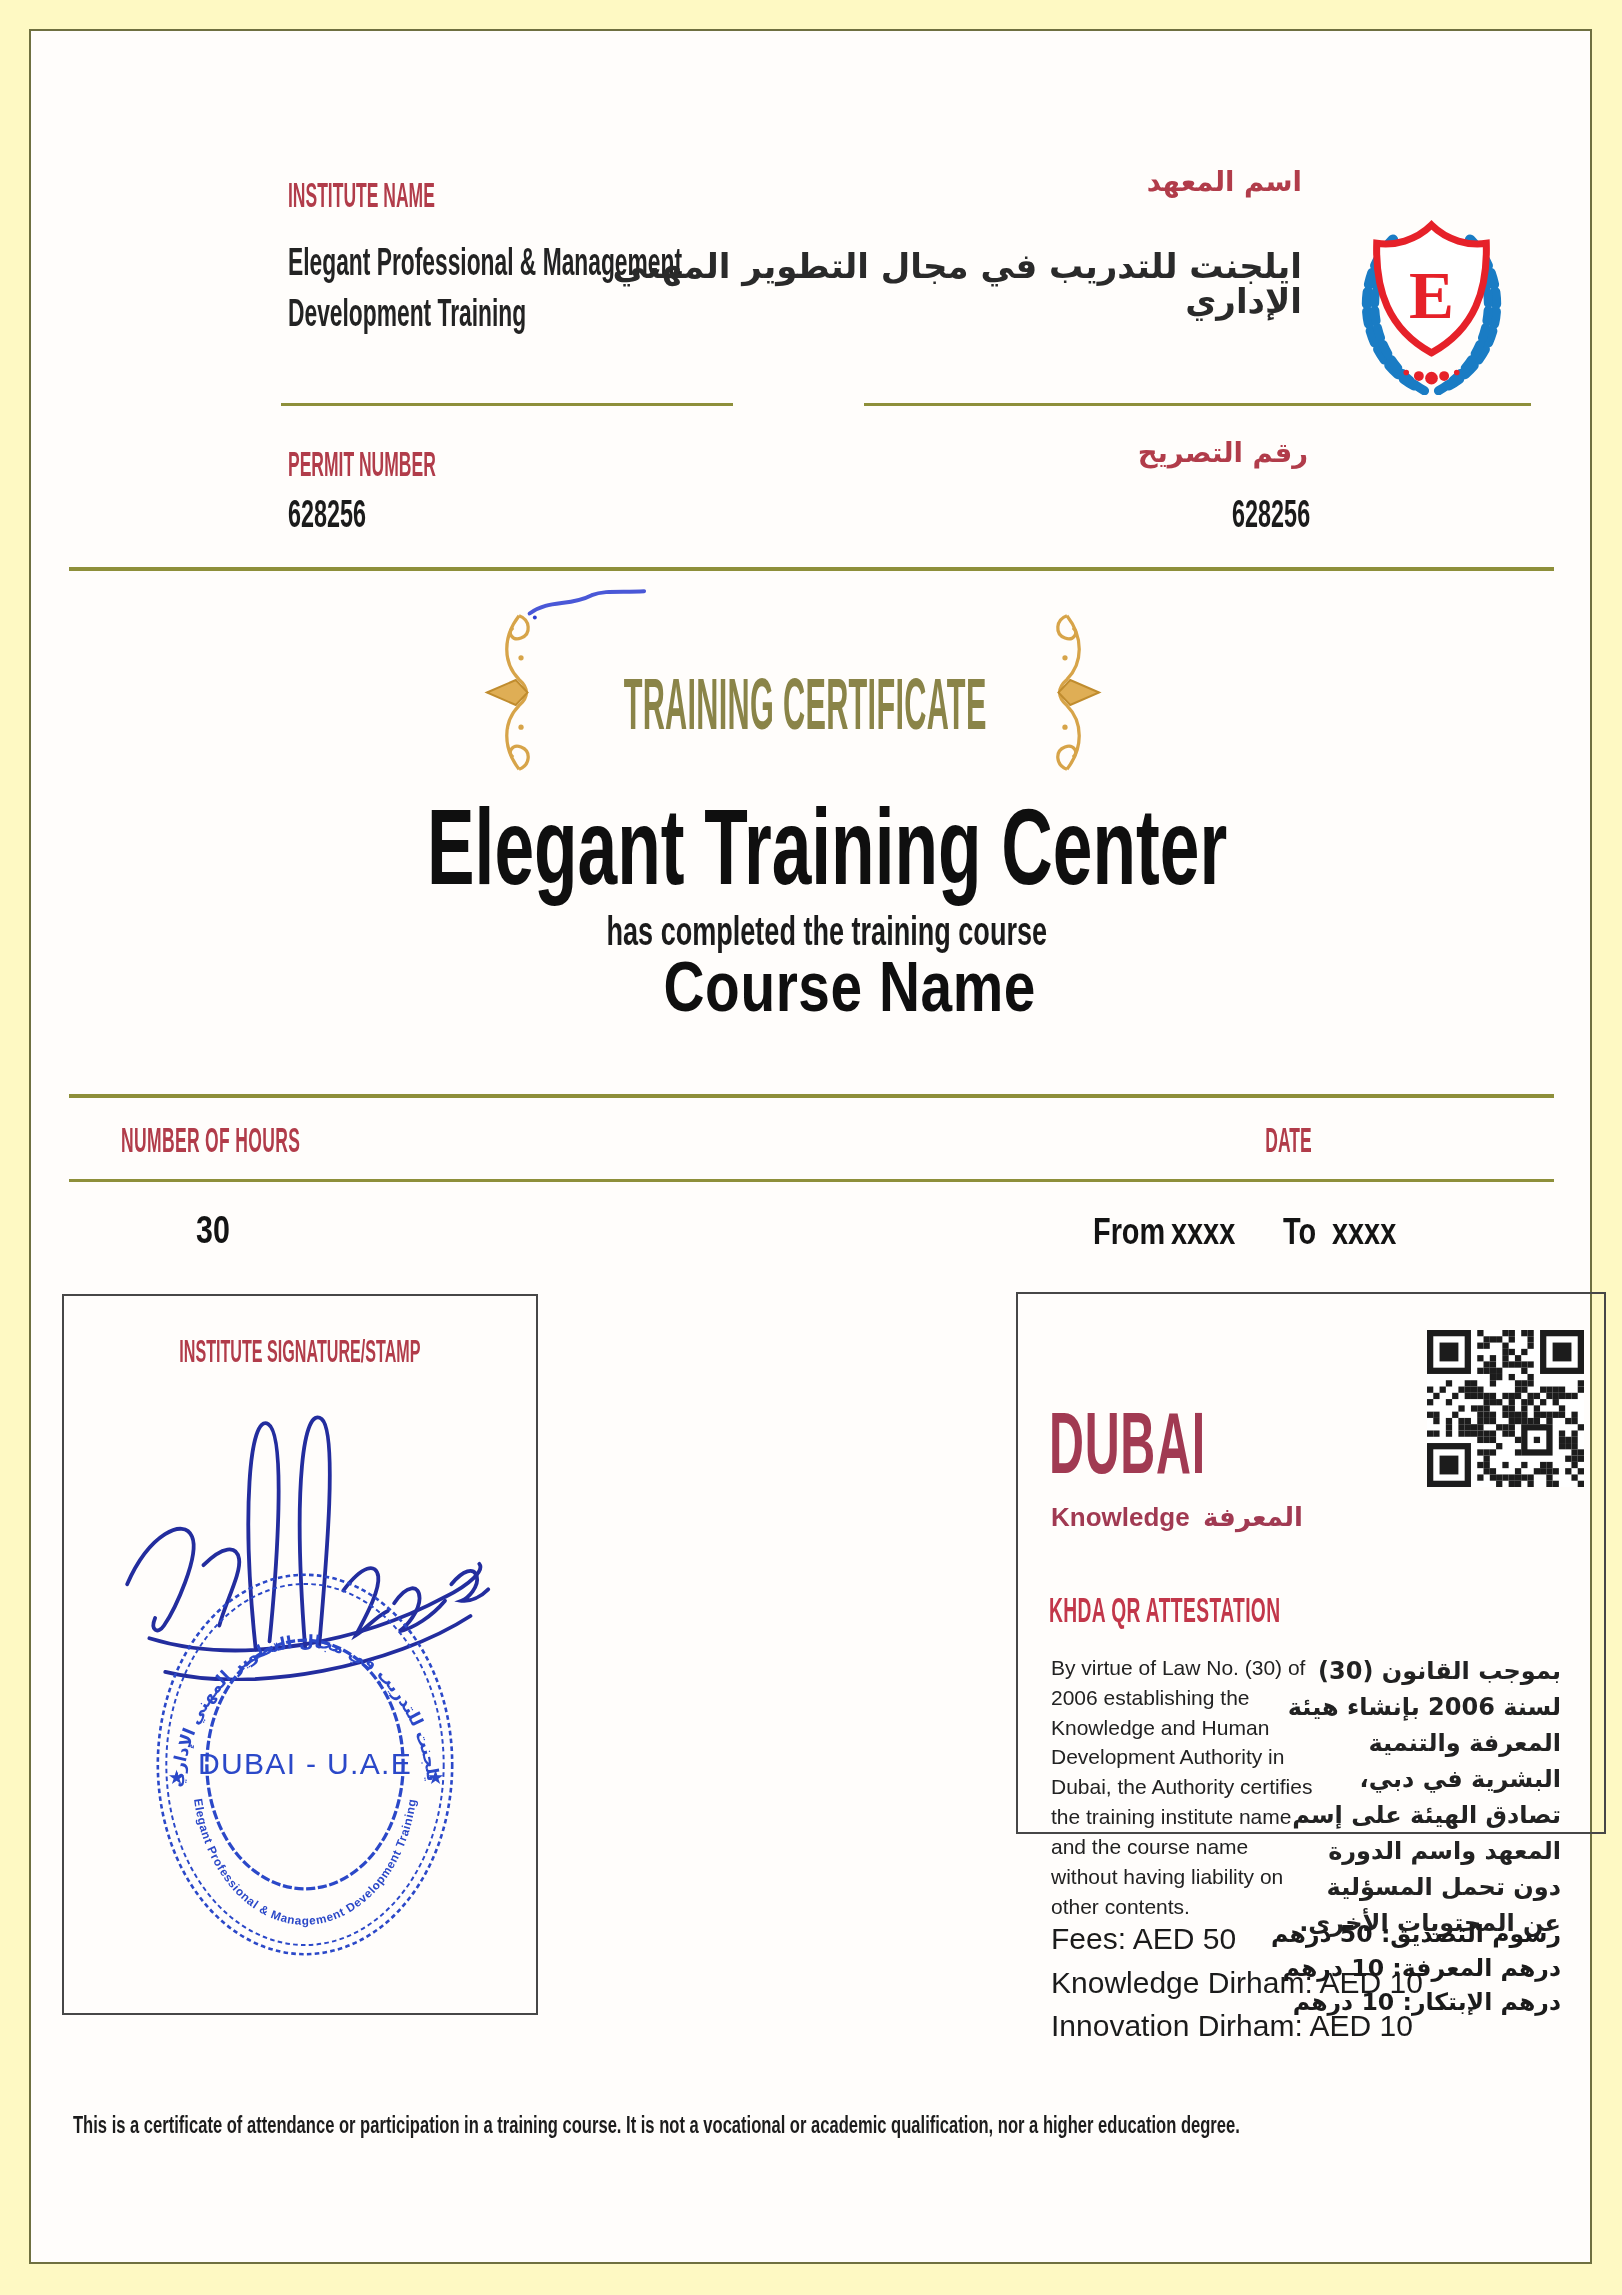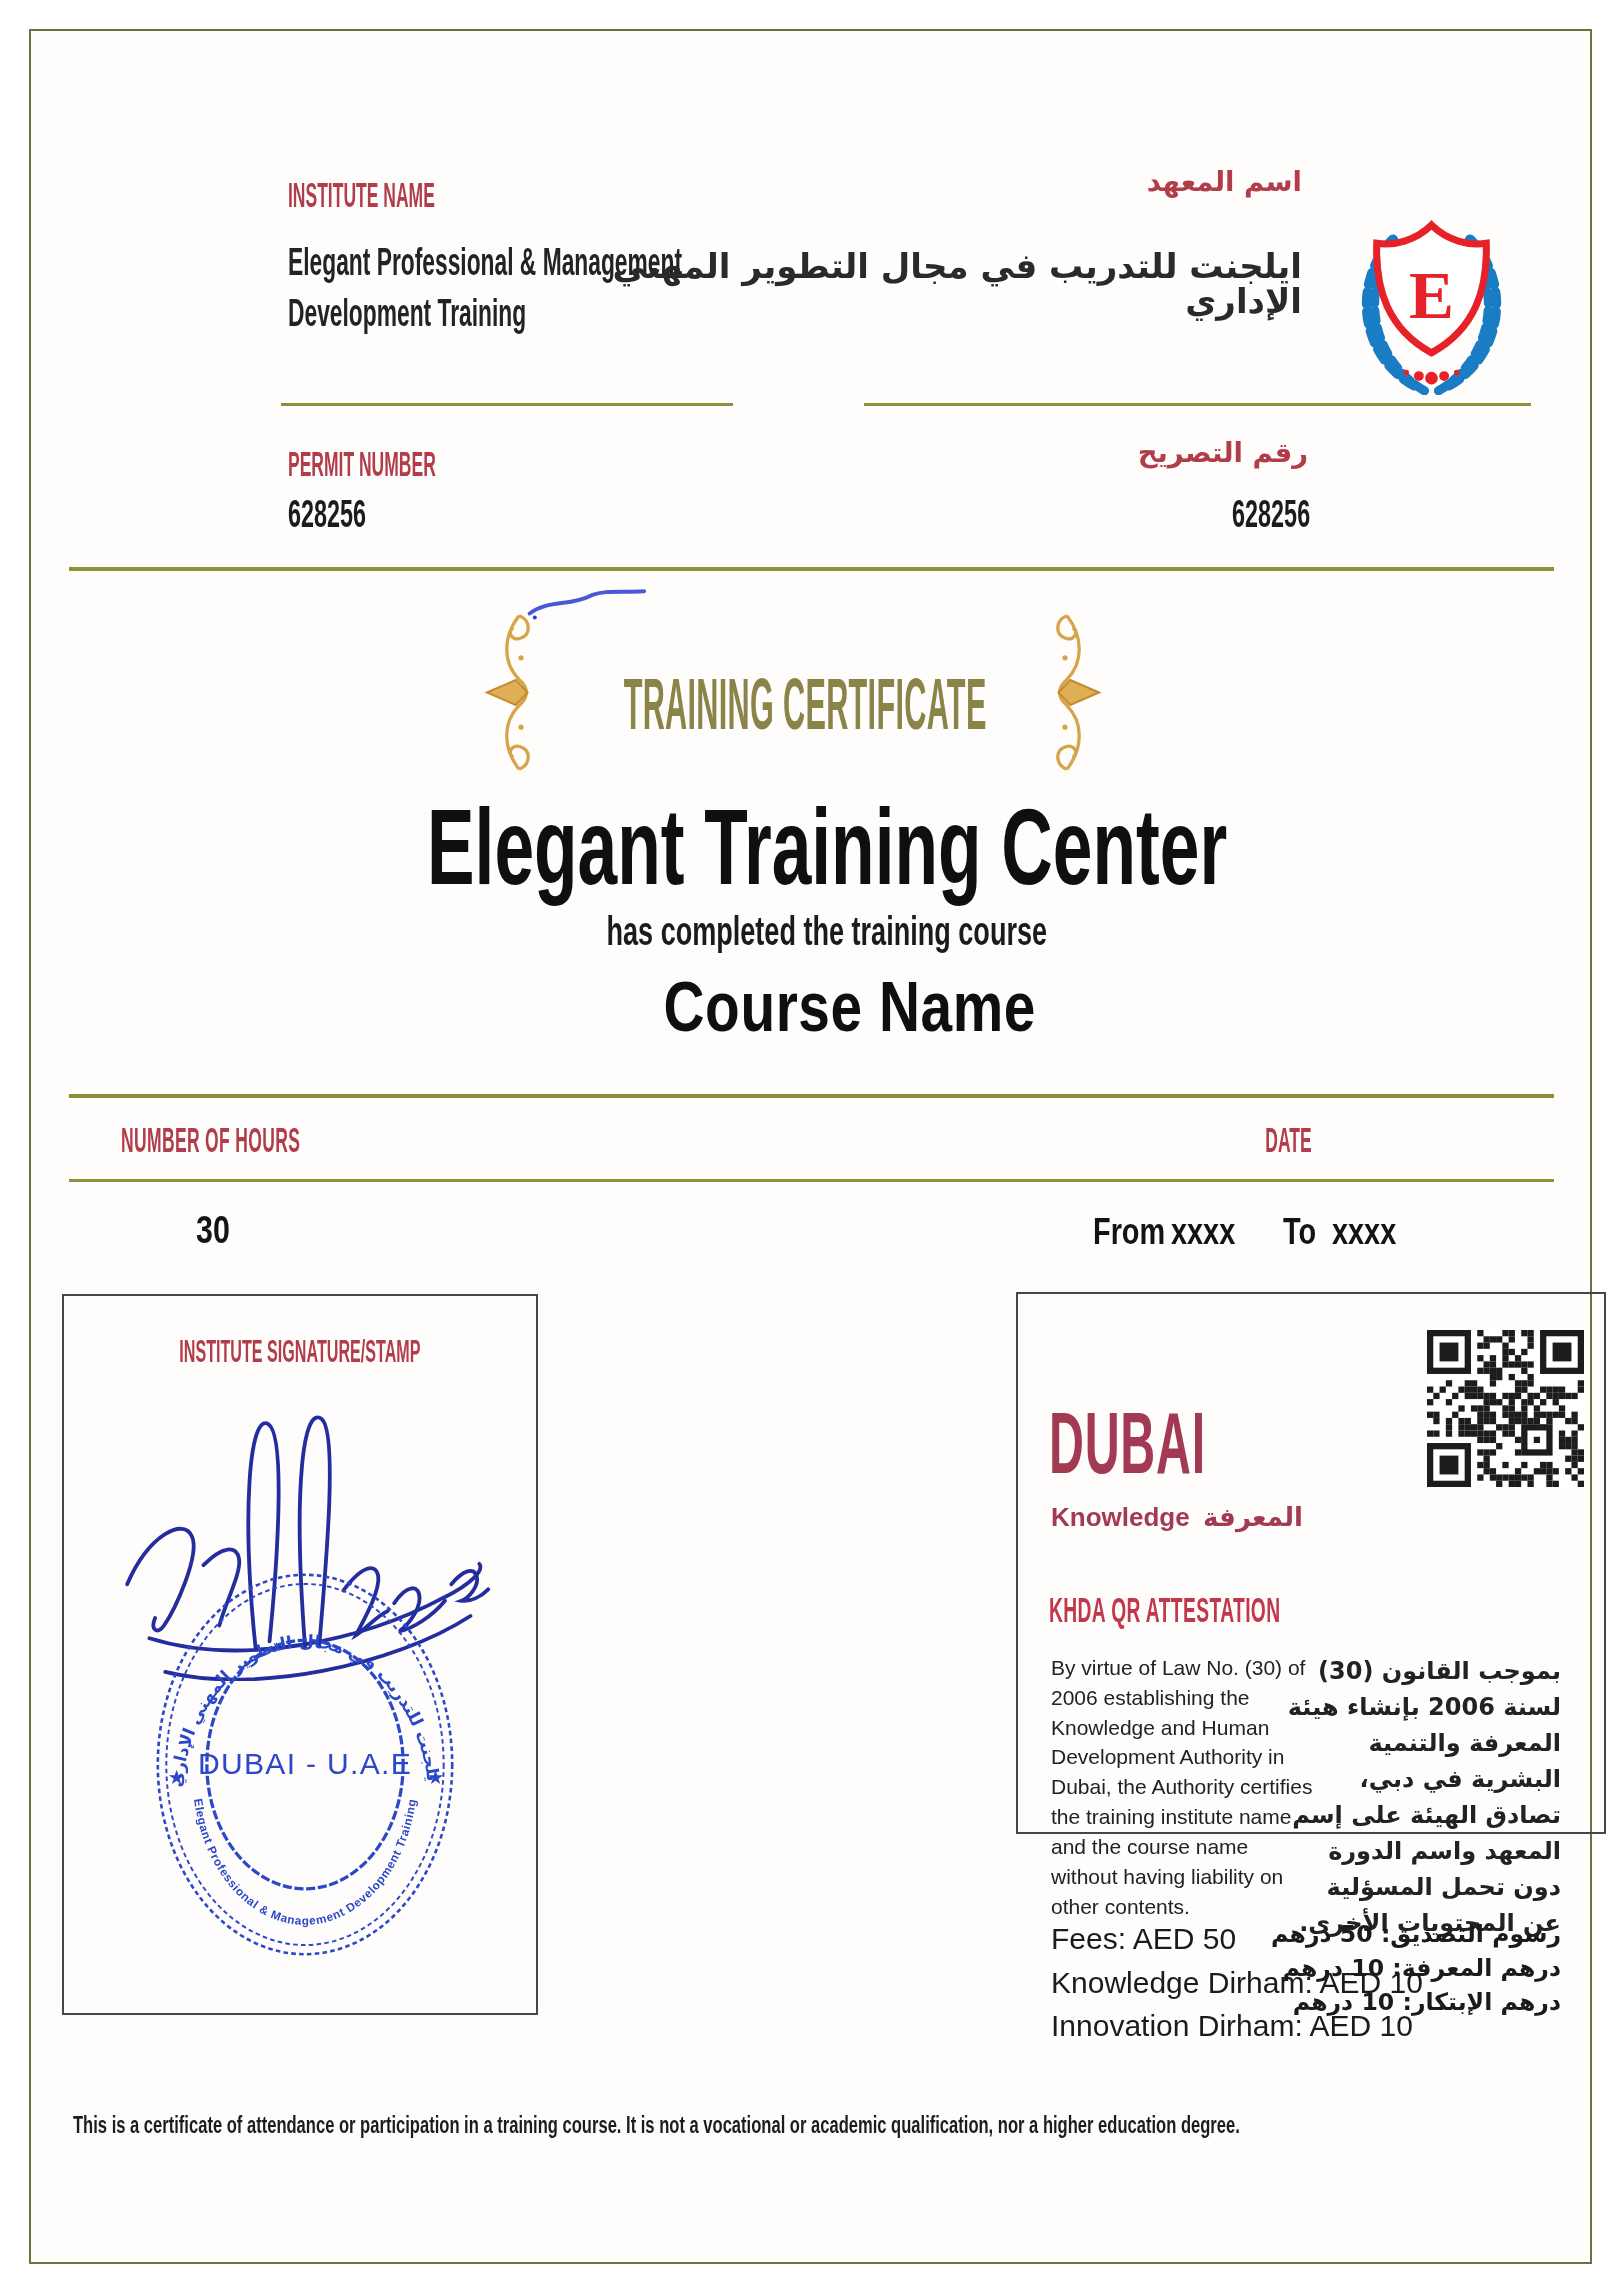--- a/index.html
+++ b/index.html
@@ -1,16 +1,16 @@
 <!DOCTYPE html>
 <html style="font-size:10.5px"><head>
 <meta charset="utf-8">
 <style>
   html,body{margin:0;padding:0;background:#777;}
-  .page{position:relative;width:1623px;height:2295px;background:#ffffff;
+  .page{position:relative;width:1623px;height:2295px;background:#fef9c3;
         font-family:"Liberation Sans",sans-serif;overflow:hidden;color:#1e1e1e;}
   .sheet{position:absolute;left:29px;top:29px;width:1563px;height:2235px;
          background:#fffdfb;border:2.6px solid #6f7040;box-sizing:border-box;}
   .abs{position:absolute;}
   .row{position:absolute;left:0;right:0;text-align:center;margin-left:31px;}
   .cond{display:inline-block;white-space:nowrap;font-weight:700;}
   .oL{transform-origin:0 50%;}
   .oR{transform-origin:100% 50%;}
   .red-label{color:#b13c4a;font-weight:700;white-space:nowrap;}
   .ar{font-family:"DejaVu Sans",sans-serif;direction:rtl;}
@@ -100,21 +100,21 @@
   </div>
 
   <div class="row" style="top:784px;">
     <span class="cond" style="font-size:108px;transform:scaleX(0.66);color:#0f0f0f;">Elegant Training Center</span>
   </div>
 
   <div class="row" style="top:908px;">
     <span class="cond" style="font-size:41px;transform:scaleX(0.66);color:#1b1b1b;">has completed the training course</span>
   </div>
 
-  <div class="row" style="top:966px;padding-left:45px;">
+  <div class="row" style="top:946px;padding-left:45px;">
     <span class="cond" style="font-size:71px;transform:scaleX(0.8);letter-spacing:0.7px;color:#0f0f0f;">Course Name</span>
   </div>
 
   <div class="divider" style="left:69px;top:1094px;width:1485px;height:3.9px;"></div>
 
   <div class="abs red-label cond oL" style="left:121px;top:1120px;font-size:35px;transform:scaleX(0.5);letter-spacing:0.7px;">NUMBER OF HOURS</div>
   <div class="abs red-label cond oR" style="right:311px;top:1120px;font-size:35px;transform:scaleX(0.5);">DATE</div>
 
   <div class="divider" style="left:69px;top:1179px;width:1485px;height:3.3px;"></div>
 

